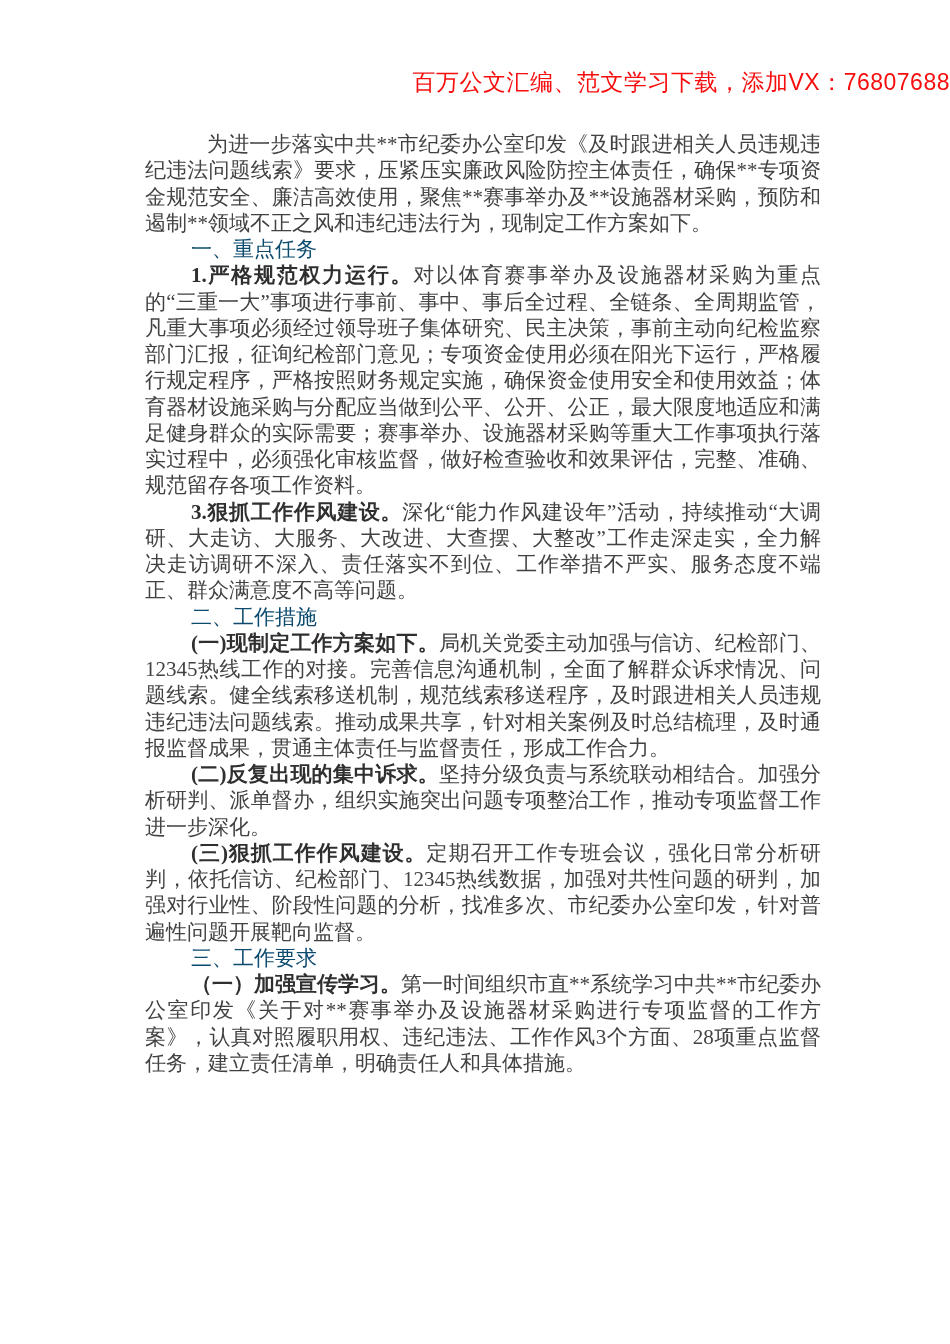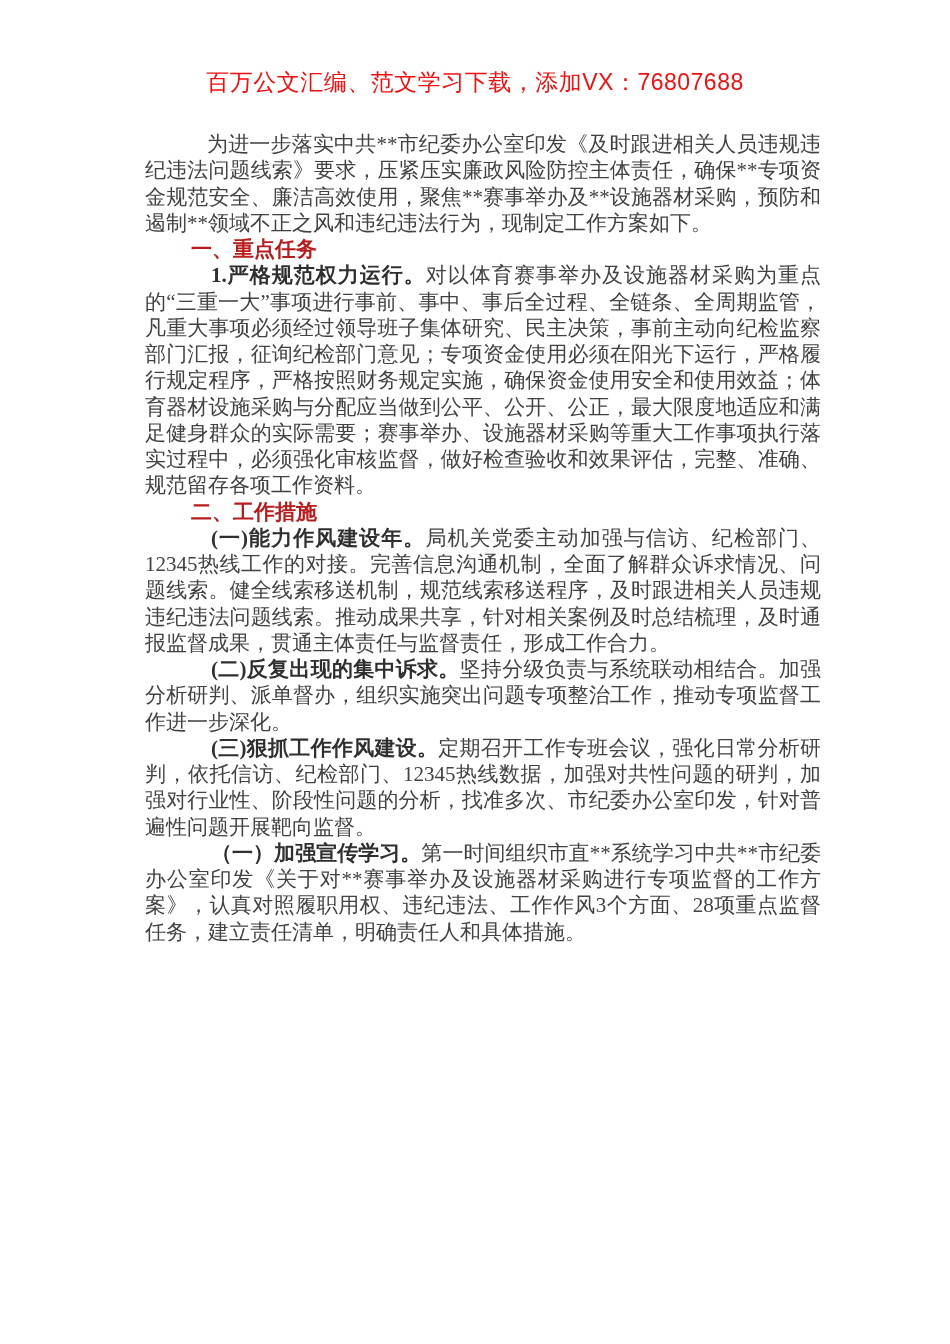--- a/index.html
+++ b/index.html
@@ -14,21 +14,21 @@
     font-family: "Liberation Serif", "DejaVu Serif", serif;
   }
   .page {
     width: 950px;
     height: 1344px;
     background: #ffffff;
     box-sizing: border-box;
   }
   .promo-banner {
     padding-top: 69px;
-    text-align: center;
+    text-align: right;
     color: #f70d0d;
     font-family: "Liberation Sans", "DejaVu Sans", sans-serif;
     font-size: 23px;
     line-height: 27px;
     font-weight: 500;
     letter-spacing: 0.5px;
   }
   .doc-body {
     width: 676px;
     margin: 35px 129px 0 145px;
@@ -40,52 +40,53 @@
   }
   .doc-body p {
     margin: 0;
     padding: 0;
     text-indent: 46px;
   }
   .doc-body p.intro {
     text-indent: 62px;
   }
   .doc-body p.heading {
-    font-weight: bold;
-    color: #b91c1c;
+    font-weight: normal;
+    color: #0c4a6e;
   }
   .doc-body b {
     font-weight: bold;
     color: #2f2f2f;
-    margin-left: 20px;
   }
 </style>
 </head>
 <body>
 
 <div class="page">
 
   <div class="promo-banner">百万公文汇编、范文学习下载，添加VX：76807688</div>
 
   <div class="doc-body">
 
     <p class="intro">为进一步落实中共**市纪委办公室印发《及时跟进相关人员违规违纪违法问题线索》要求，压紧压实廉政风险防控主体责任，确保**专项资金规范安全、廉洁高效使用，聚焦**赛事举办及**设施器材采购，预防和遏制**领域不正之风和违纪违法行为，现制定工作方案如下。</p>
 
     <p class="heading">一、重点任务</p>
 
     <p><b>1.严格规范权力运行。</b><span>对以体育赛事举办及设施器材采购为重点的“三重一大”事项进行事前、事中、事后全过程、全链条、全周期监管，凡重大事项必须经过领导班子集体研究、民主决策，事前主动向纪检监察部门汇报，征询纪检部门意见；专项资金使用必须在阳光下运行，严格履行规定程序，严格按照财务规定实施，确保资金使用安全和使用效益；体育器材设施采购与分配应当做到公平、公开、公正，最大限度地适应和满足健身群众的实际需要；赛事举办、设施器材采购等重大工作事项执行落实过程中，必须强化审核监督，做好检查验收和效果评估，完整、准确、规范留存各项工作资料。</span></p>
 
 
+    <p><b>3.狠抓工作作风建设。</b><span>深化“能力作风建设年”活动，持续推动“大调研、大走访、大服务、大改进、大查摆、大整改”工作走深走实，全力解决走访调研不深入、责任落实不到位、工作举措不严实、服务态度不端正、群众满意度不高等问题。</span></p>
 
     <p class="heading">二、工作措施</p>
 
-    <p><b>(一)能力作风建设年。</b><span>局机关党委主动加强与信访、纪检部门、12345热线工作的对接。完善信息沟通机制，全面了解群众诉求情况、问题线索。健全线索移送机制，规范线索移送程序，及时跟进相关人员违规违纪违法问题线索。推动成果共享，针对相关案例及时总结梳理，及时通报监督成果，贯通主体责任与监督责任，形成工作合力。</span></p>
+    <p><b>(一)现制定工作方案如下。</b><span>局机关党委主动加强与信访、纪检部门、12345热线工作的对接。完善信息沟通机制，全面了解群众诉求情况、问题线索。健全线索移送机制，规范线索移送程序，及时跟进相关人员违规违纪违法问题线索。推动成果共享，针对相关案例及时总结梳理，及时通报监督成果，贯通主体责任与监督责任，形成工作合力。</span></p>
 
     <p><b>(二)反复出现的集中诉求。</b><span>坚持分级负责与系统联动相结合。加强分析研判、派单督办，组织实施突出问题专项整治工作，推动专项监督工作进一步深化。</span></p>
 
     <p><b>(三)狠抓工作作风建设。</b><span>定期召开工作专班会议，强化日常分析研判，依托信访、纪检部门、12345热线数据，加强对共性问题的研判，加强对行业性、阶段性问题的分析，找准多次、市纪委办公室印发，针对普遍性问题开展靶向监督。</span></p>
 
 
+    <p class="heading">三、工作要求</p>
 
     <p><b>（一）加强宣传学习。</b><span>第一时间组织市直**系统学习中共**市纪委办公室印发《关于对**赛事举办及设施器材采购进行专项监督的工作方案》，认真对照履职用权、违纪违法、工作作风3个方面、28项重点监督任务，建立责任清单，明确责任人和具体措施。</span></p>
 
   </div>
 </div>
 
 </body></html>

